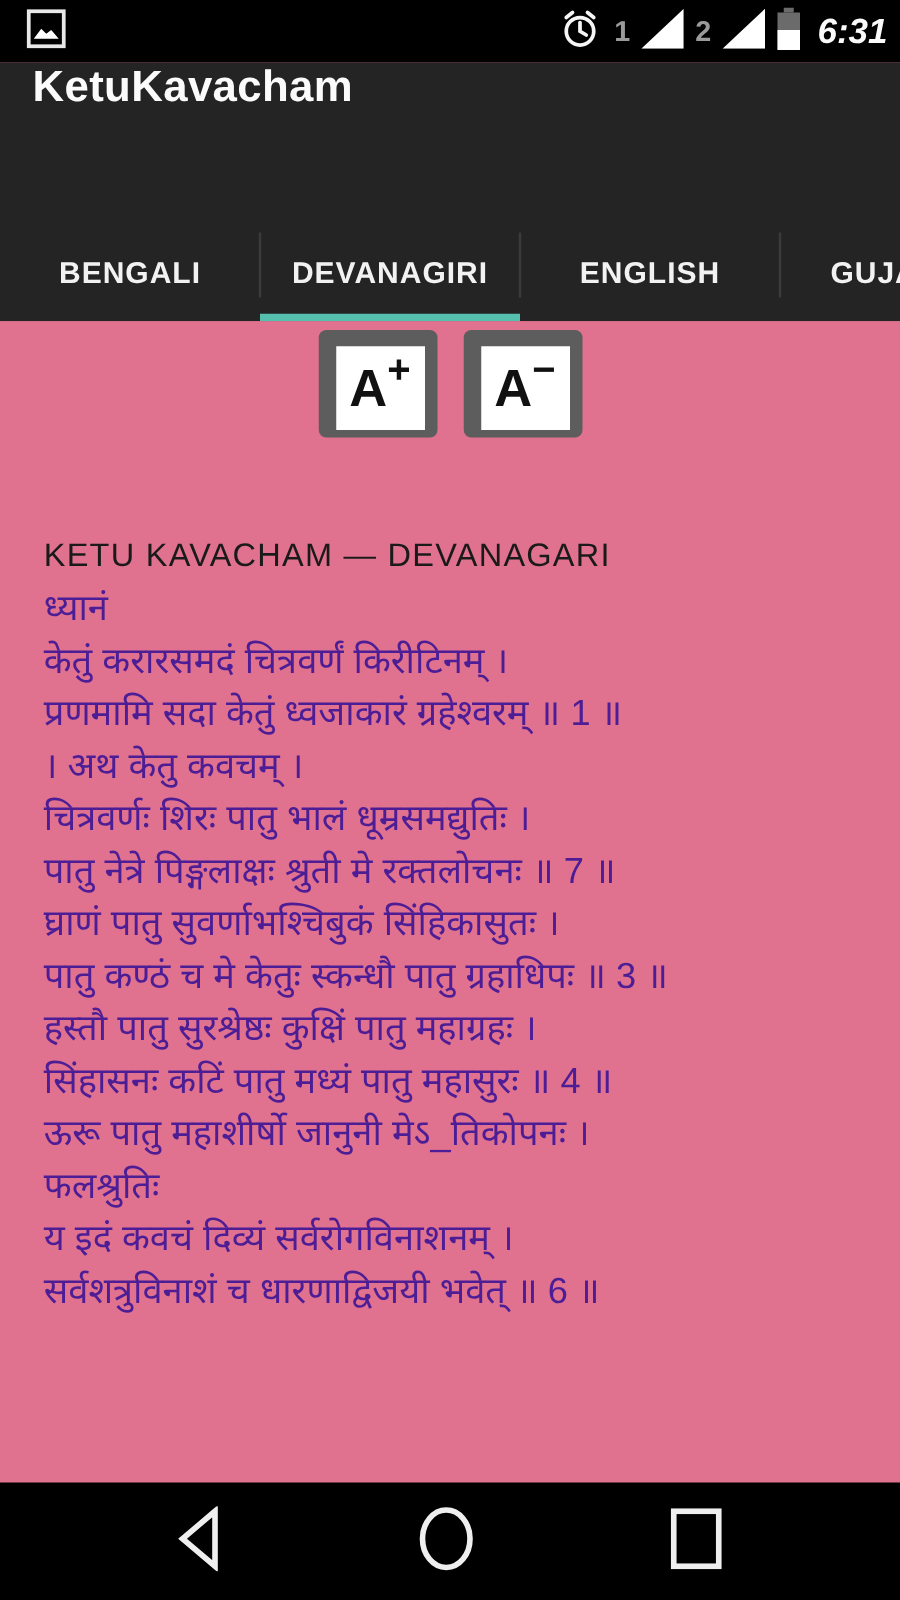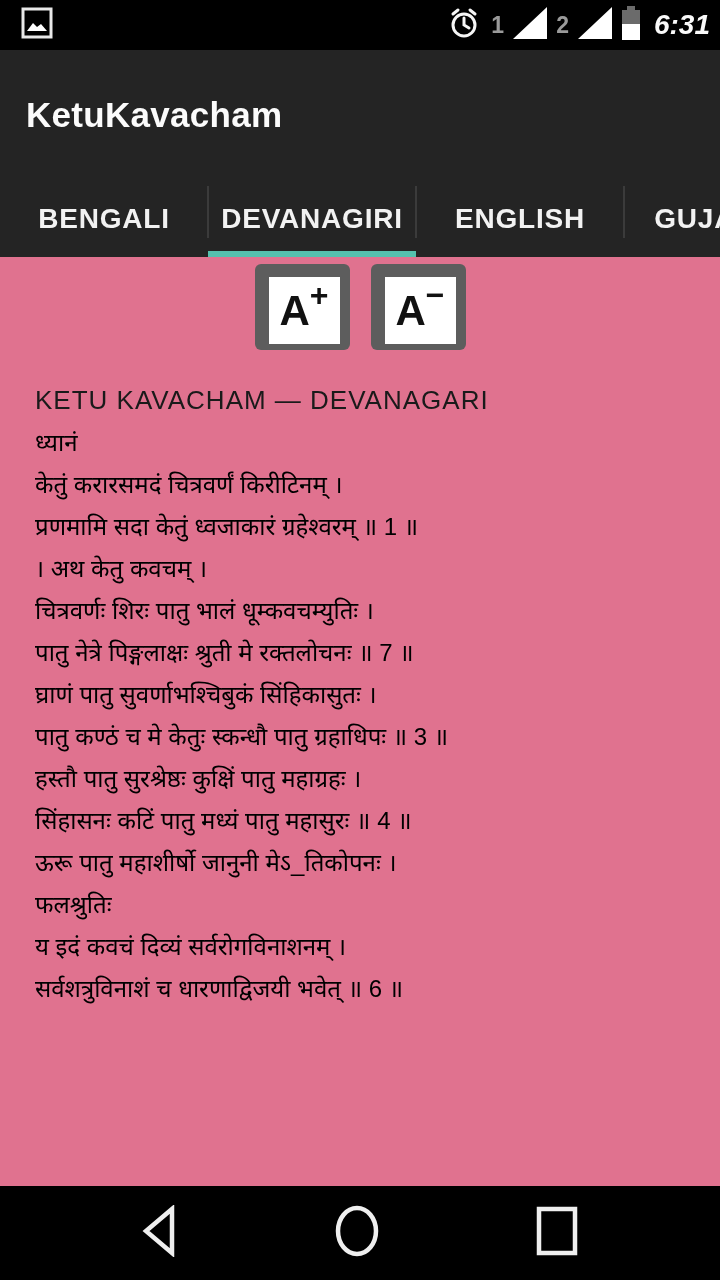--- a/index.html
+++ b/index.html
@@ -10,44 +10,44 @@
   .status-bar{position:absolute;top:0;left:0;width:720px;height:50px;background:#000;
               display:flex;align-items:center;justify-content:space-between;box-sizing:border-box;
               padding:0 10px 0 20px;}
   .sb-left{display:flex;align-items:center;}
   .sb-right{display:flex;align-items:center;gap:9px;}
   .sb-num{color:#9a9a9a;font-size:23px;font-weight:700;line-height:1;}
   .sb-time{color:#fafafa;font-size:28px;font-weight:600;line-height:1;margin-left:4px;font-style:italic;}
 
   
   .app-bar{position:absolute;top:50px;left:0;width:720px;height:130px;background:#242424;
-           display:flex;align-items:center;box-sizing:border-box;padding-left:26px;}
+           display:flex;align-items:flex-start;box-sizing:border-box;padding-left:26px;}
   .app-title{color:#fbfbfb;font-size:35px;font-weight:700;letter-spacing:.3px;}
 
   
   .tab-bar{position:absolute;top:180px;left:0;width:832px;height:77px;background:#242424;
            display:flex;}
   .tab{position:relative;width:212px;height:77px;display:flex;align-items:center;justify-content:center;
-       color:#f2f2f2;font-size:28px;font-weight:700;letter-spacing:.8px;cursor:pointer;box-sizing:border-box;}
+       color:#f2f2f2;font-size:24px;font-weight:700;letter-spacing:.8px;cursor:pointer;box-sizing:border-box;}
   .tab:not(:first-child)::before{content:"";position:absolute;left:-1px;top:6px;width:2px;height:52px;background:#3b3b3b;}
   .tab-indicator{position:absolute;left:0;bottom:0;width:208px;height:6px;background:#55C0AE;}
 
   
   .content{position:absolute;top:257px;left:0;width:720px;height:929px;background:#E0728F;
            box-sizing:border-box;overflow:hidden;}
   .font-controls{display:flex;justify-content:center;gap:21px;margin-top:7px;}
   .font-btn{width:95px;height:86px;background:#5d5d5d;border-radius:6px;box-sizing:border-box;
             padding:13px 10px 6px 14px;cursor:pointer;}
   .font-btn-inner{width:100%;height:100%;background:#fff;display:flex;align-items:center;justify-content:center;}
   .fb-letter{color:#111;font-size:42px;font-weight:800;line-height:1;}
   .fb-sign{color:#111;font-size:32px;font-weight:600;line-height:1;align-self:flex-start;margin-top:2px;}
 
-  .text-block{margin-top:28px;padding:0 28px 0 35px;}
+  .text-block{margin-top:72px;padding:0 28px 0 35px;}
   .shloka-heading{color:#1a1a1a;font-size:26px;letter-spacing:1px;line-height:44px;}
-  .shloka-line{color:#000000;font-size:24px;line-height:42px;}
+  .shloka-line{color:#4c1d95;font-size:29px;line-height:42px;}
 
   
   .nav-bar{position:absolute;top:1186px;left:0;width:720px;height:94px;background:#000;
            display:flex;align-items:center;justify-content:space-between;box-sizing:border-box;padding:0 140px;}
   .nav-btn{display:flex;align-items:center;justify-content:center;cursor:pointer;}
 </style>
 </head>
 <body>
 
 <div class="screen">
@@ -128,21 +128,21 @@
         </div>
       </div>
     </div>
 
     <div class="text-block">
       <div class="shloka-heading">KETU KAVACHAM — DEVANAGARI</div>
       <div class="shloka-line">ध्यानं</div>
       <div class="shloka-line">केतुं करारसमदं चित्रवर्णं किरीटिनम् ।</div>
       <div class="shloka-line">प्रणमामि सदा केतुं ध्वजाकारं ग्रहेश्वरम् ॥ 1 ॥</div>
       <div class="shloka-line">। अथ केतु कवचम् ।</div>
-      <div class="shloka-line">चित्रवर्णः शिरः पातु भालं धूम्कवचम्युतिः ।</div>
+      <div class="shloka-line">चित्रवर्णः शिरः पातु भालं धूम्रसमद्युतिः ।</div>
       <div class="shloka-line">पातु नेत्रे पिङ्गलाक्षः श्रुती मे रक्तलोचनः ॥ 7 ॥</div>
       <div class="shloka-line">घ्राणं पातु सुवर्णाभश्चिबुकं सिंहिकासुतः ।</div>
       <div class="shloka-line">पातु कण्ठं च मे केतुः स्कन्धौ पातु ग्रहाधिपः ॥ 3 ॥</div>
       <div class="shloka-line">हस्तौ पातु सुरश्रेष्ठः कुक्षिं पातु महाग्रहः ।</div>
       <div class="shloka-line">सिंहासनः कटिं पातु मध्यं पातु महासुरः ॥ 4 ॥</div>
       <div class="shloka-line">ऊरू पातु महाशीर्षो जानुनी मेऽ_तिकोपनः ।</div>
       <div class="shloka-line">फलश्रुतिः</div>
       <div class="shloka-line">य इदं कवचं दिव्यं सर्वरोगविनाशनम् ।</div>
       <div class="shloka-line">सर्वशत्रुविनाशं च धारणाद्विजयी भवेत् ॥ 6 ॥</div>
     </div>

